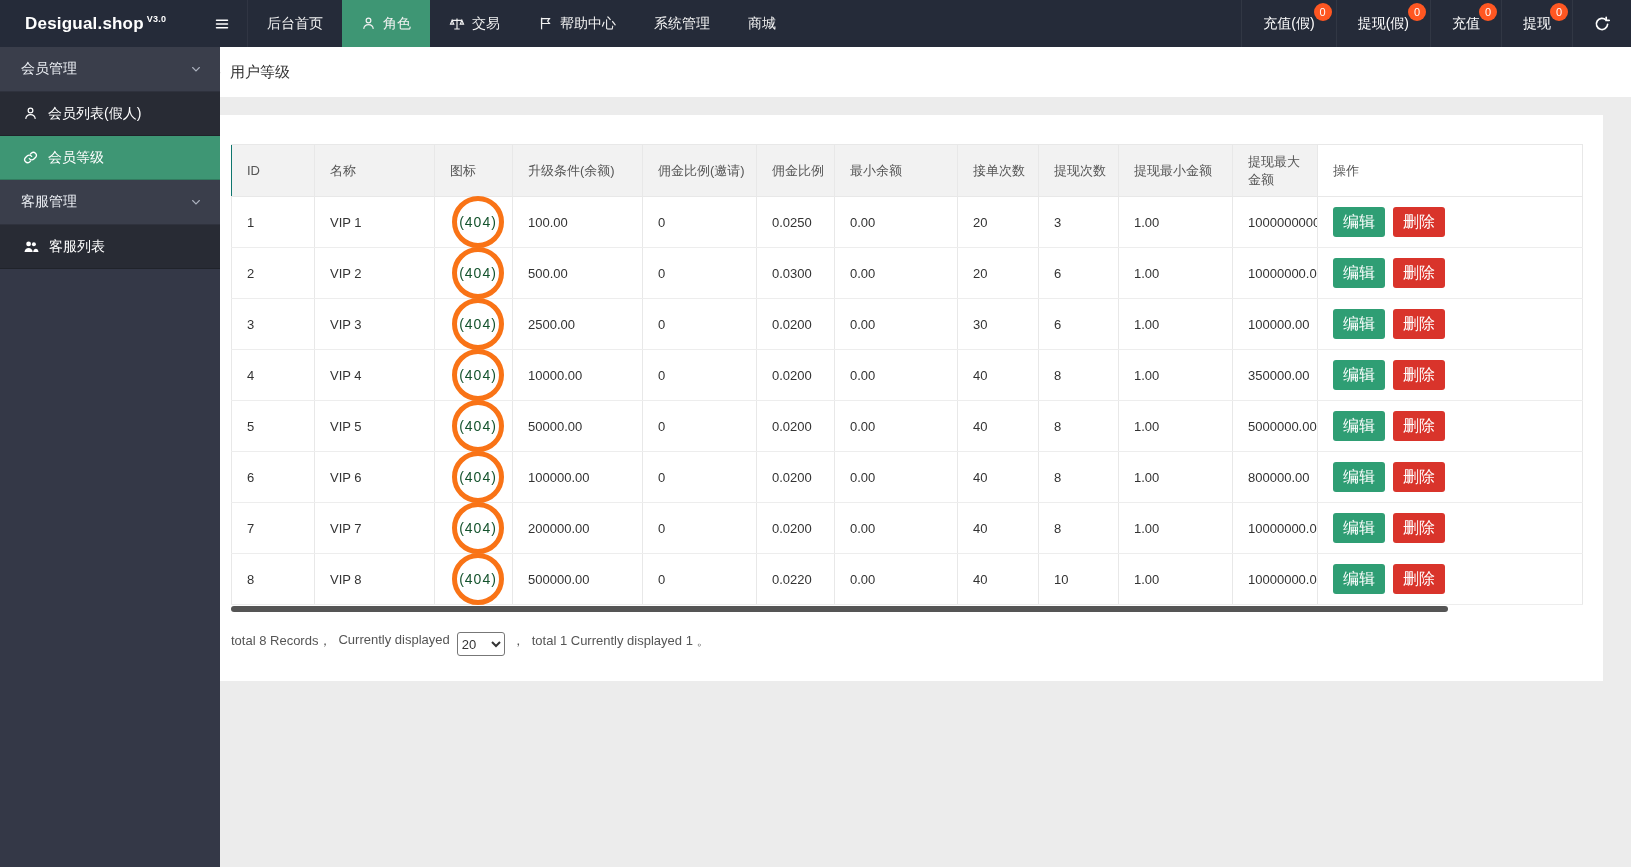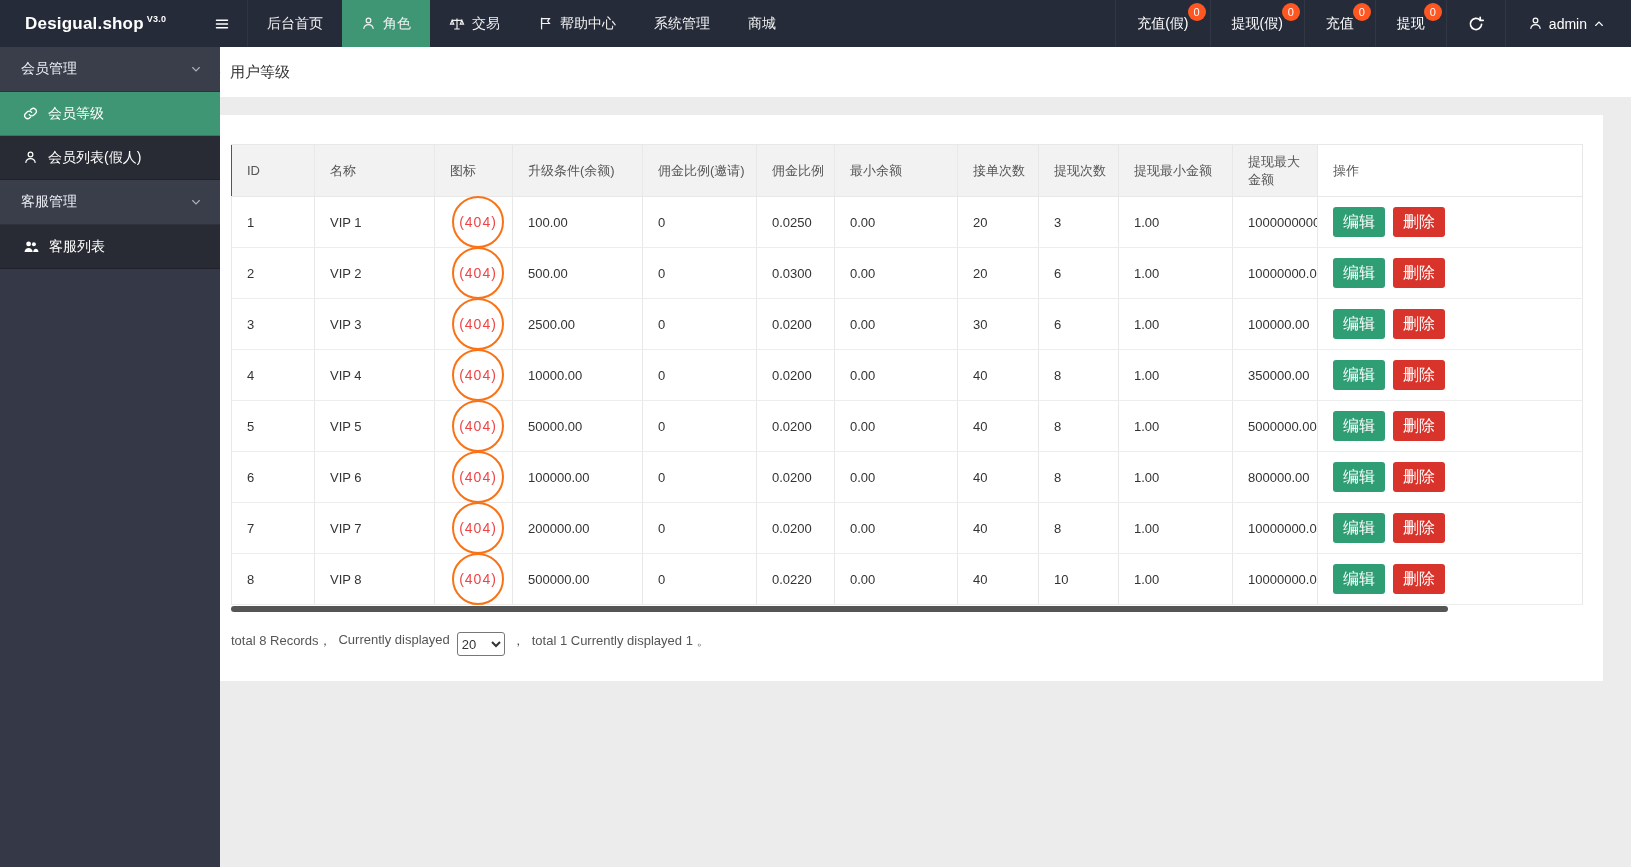--- a/index.html
+++ b/index.html
@@ -85,22 +85,22 @@
   .grid td {
     height:51px; padding:0 8px 0 15px; color:#333;
     border-right:1px solid #e8e8e8; border-bottom:1px solid #ededed;
     white-space:nowrap; vertical-align:middle;
   }
   .grid td:first-child { border-left:1px solid #e8e8e8; }
   .grid th.ops, .grid td.ops { background:#fff; }
   .grid td.max-col { overflow:hidden; }
   .icon-404 {
     width:52px; height:52px; margin:-7px 0 -7px 2px;
-    border:2px solid #f97316; border-radius:50%;
-    color:#ef4444; font-size:14px; letter-spacing:1px;
+    border:5px solid #f97316; border-radius:50%;
+    color:#14532d; font-size:14px; letter-spacing:1px;
     display:flex; align-items:center; justify-content:center;
     background:transparent; position:relative; z-index:1;
   }
   .btn {
     display:inline-block; padding:5px 10px; border:none; border-radius:3px;
     color:#fff; font-size:16px; cursor:pointer; font-family:inherit; line-height:1.3;
   }
   .btn-edit { background:#2f9e74; margin-right:8px; }
   .btn-del  { background:#d9342b; }
 
@@ -188,63 +188,49 @@
         <span class="badge">0</span>
       </div>
       <div class="right-item" id="refresh-slot">
       <span class="icon">
         <svg width="16" height="16" viewBox="0 0 16 16" fill="none" stroke="#fff" stroke-width="1.7" stroke-linecap="round">
             <path d="M13.6 8.3A5.6 5.6 0 1 1 12 4"></path>
             <path d="M12.2 1.3v3h3"></path>
           </svg>
       </span>
     </div>
-    <div class="right-item admin-item">
-      <span class="icon">
-        <svg width="15" height="15" viewBox="0 0 16 16" fill="none" stroke="#fff" stroke-width="1.3">
-            <circle cx="8" cy="4.8" r="2.5"></circle>
-            <path d="M2.9 13.8c.4-3.1 2.5-4.6 5.1-4.6s4.7 1.5 5.1 4.6"></path>
-          </svg>
-      </span>
-      <span>admin</span>
-      <span class="icon">
-        <svg width="12" height="12" viewBox="0 0 16 16" fill="none" stroke="#fff" stroke-width="1.5" stroke-linecap="round">
-            <path d="M3.5 10L8 5.5 12.5 10"></path>
-          </svg>
-      </span>
-    </div>
   </div>
 </div>
 
 <div class="sidebar" id="sidebar">
     <div class="side-group">
       <span>会员管理</span>
       <span class="icon">
         <svg width="12" height="12" viewBox="0 0 16 16" fill="none" stroke="currentColor" stroke-width="1.5" stroke-linecap="round">
           <path d="M3.5 6L8 10.5 12.5 6"></path>
         </svg>
       </span>
     </div>
+    <div class="side-item">
+      <span class="icon">
+        <svg width="15" height="15" viewBox="0 0 16 16" fill="none" stroke="currentColor" stroke-width="1.3">
+          <circle cx="8" cy="4.8" r="2.5"></circle>
+          <path d="M2.9 13.8c.4-3.1 2.5-4.6 5.1-4.6s4.7 1.5 5.1 4.6"></path>
+        </svg>
+      </span>
+      <span>会员列表(假人)</span>
+    </div>
     <div class="side-item active">
       <span class="icon">
         <svg width="15" height="15" viewBox="0 0 16 16" fill="none" stroke="currentColor" stroke-width="1.4" stroke-linecap="round">
           <path d="M6.8 9.2a3.2 3.2 0 0 0 4.8.4l1.9-1.9a3.2 3.2 0 0 0-4.5-4.5l-1 1"></path>
           <path d="M9.2 6.8a3.2 3.2 0 0 0-4.8-.4L2.5 8.3a3.2 3.2 0 0 0 4.5 4.5l1-1"></path>
         </svg>
       </span>
       <span>会员等级</span>
-    </div>
-    <div class="side-item">
-      <span class="icon">
-        <svg width="15" height="15" viewBox="0 0 16 16" fill="none" stroke="currentColor" stroke-width="1.3">
-          <circle cx="8" cy="4.8" r="2.5"></circle>
-          <path d="M2.9 13.8c.4-3.1 2.5-4.6 5.1-4.6s4.7 1.5 5.1 4.6"></path>
-        </svg>
-      </span>
-      <span>会员列表(假人)</span>
     </div>
     <div class="side-group">
       <span>客服管理</span>
       <span class="icon">
         <svg width="12" height="12" viewBox="0 0 16 16" fill="none" stroke="currentColor" stroke-width="1.5" stroke-linecap="round">
           <path d="M3.5 6L8 10.5 12.5 6"></path>
         </svg>
       </span>
     </div>
     <div class="side-item">

